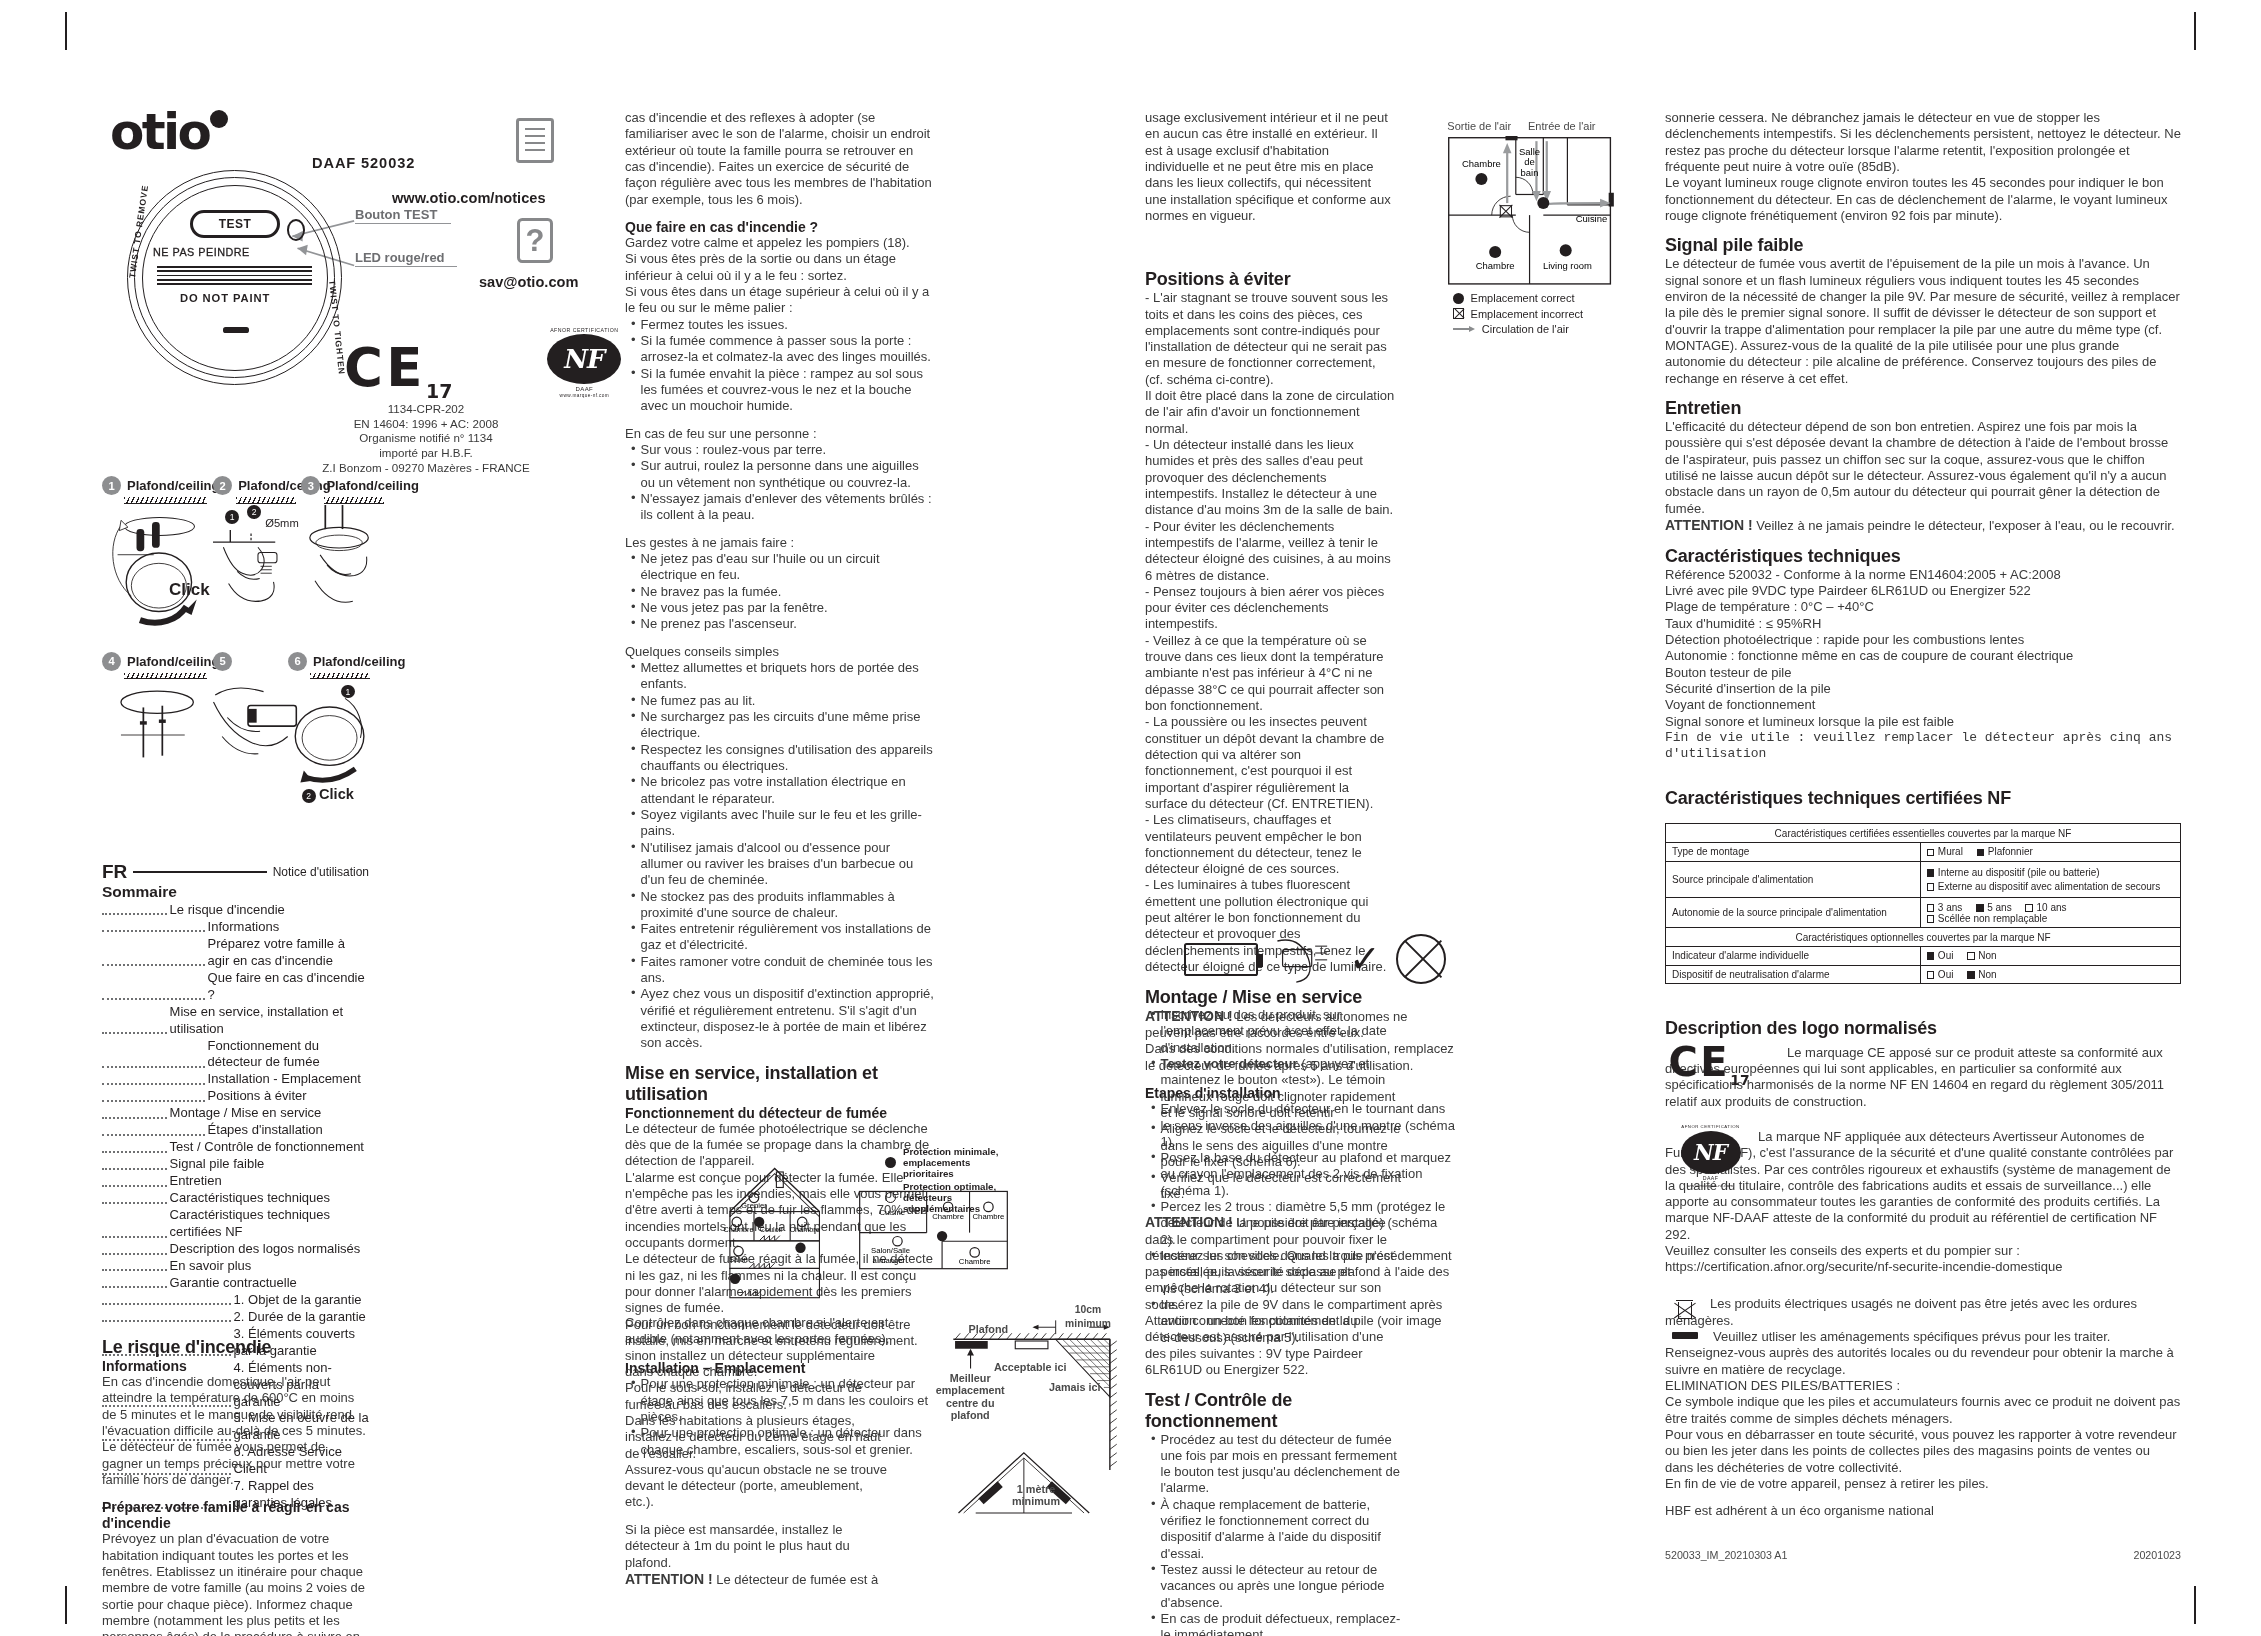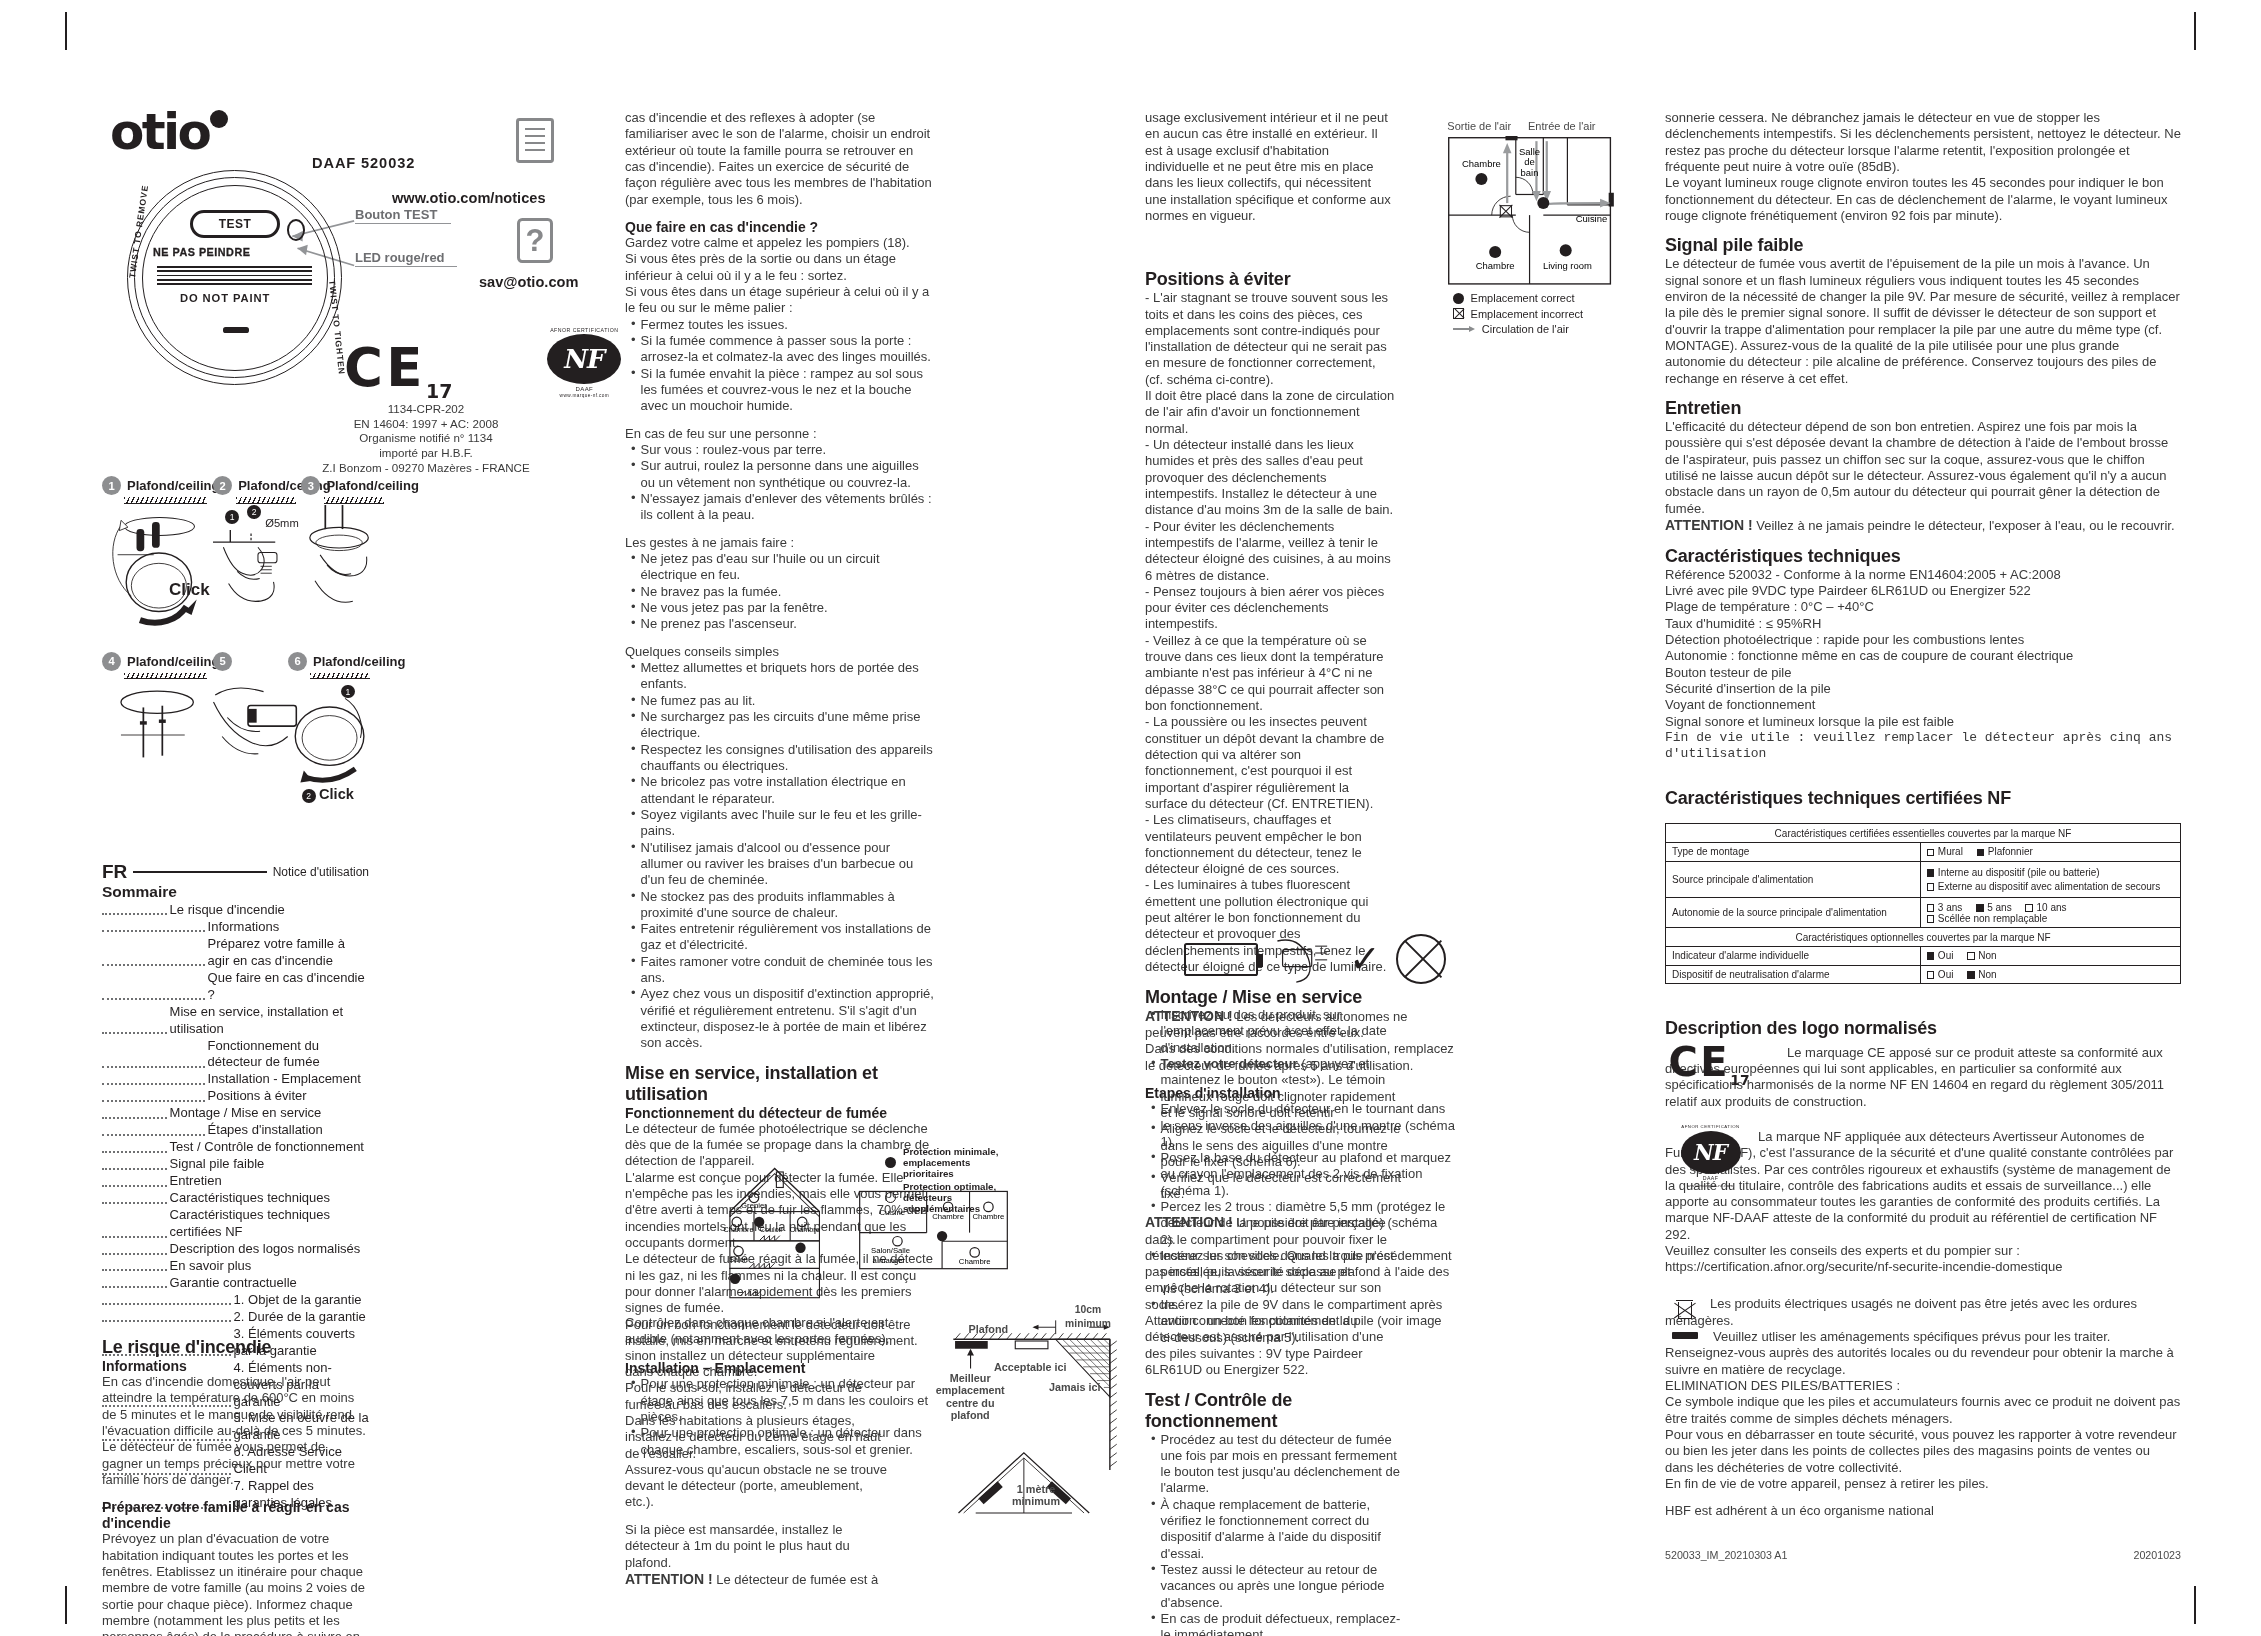--- a/index.html
+++ b/index.html
@@ -52,21 +52,21 @@
   .detector .ring { position:absolute; border:1.7px solid #231f20; border-radius:50%; }
   .ring1 { left:0; top:0; width:215px; height:215px; }
   .ring2 { left:6.9px; top:6.9px; width:201px; height:201px; }
   .ring3 { left:14.6px; top:14.6px; width:186px; height:186px; }
   .testbtn { position:absolute; left:63px; top:40px; width:90px; height:27.5px;
              border:3.4px solid #231f20; border-radius:14.6px; display:flex;
              align-items:center; justify-content:center; font-size:12px; font-weight:bold;
              letter-spacing:0.4px; }
   .led { position:absolute; left:160px; top:49px; width:18px; height:21.5px;
          border:2.6px solid #231f20; border-radius:50%; }
-  .npp { position:absolute; left:26px; top:76px; font-size:10.8px; font-weight:bold;
+  .npp { position:absolute; left:26px; top:76px; font-size:10.8px; font-weight:normal;
          letter-spacing:0.5px; -webkit-text-stroke: 0.3px #231f20; }
   .dnp { position:absolute; left:53px; top:122px; font-size:11.2px; font-weight:bold;
          letter-spacing:0.9px; }
   .grille { position:absolute; left:30px; top:96px; width:155px; height:20.7px; }
   .grille i { position:absolute; left:0; right:0; height:1.7px; background:#231f20; }
   .arcword { position:absolute; font-size:8.6px; font-weight:bold; letter-spacing:0.9px;
              color:#231f20; }
   .slot { position:absolute; background:#231f20; }
 
   
@@ -230,21 +230,21 @@
         <div class="nf">
           <div class="top">AFNOR CERTIFICATION</div>
           <b>NF</b>
         </div>
         <div class="nf-cap">DAAF</div>
         <div class="nf-cap" style="font-size:4.7px">www.marque-nf.com</div>
       </div>
     </div>
     <div class="cert-lines" style="margin-top:3.4px;margin-left:-103px;width:370px;">
       <div>1134-CPR-202</div>
-      <div>EN 14604: 1997 + AC: 2008</div>
+      <div>EN 14604: 1996 + AC: 2008</div>
       <div>Organisme notifié n° 1134</div>
       <div>importé par H.B.F.</div>
       <div>Z.I Bonzom - 09270 Mazères - FRANCE</div>
     </div>
   </div>
 
   <div class="steps" style="top:476px;">
 
     <div style="display:flex;gap:5.2px;">
 

